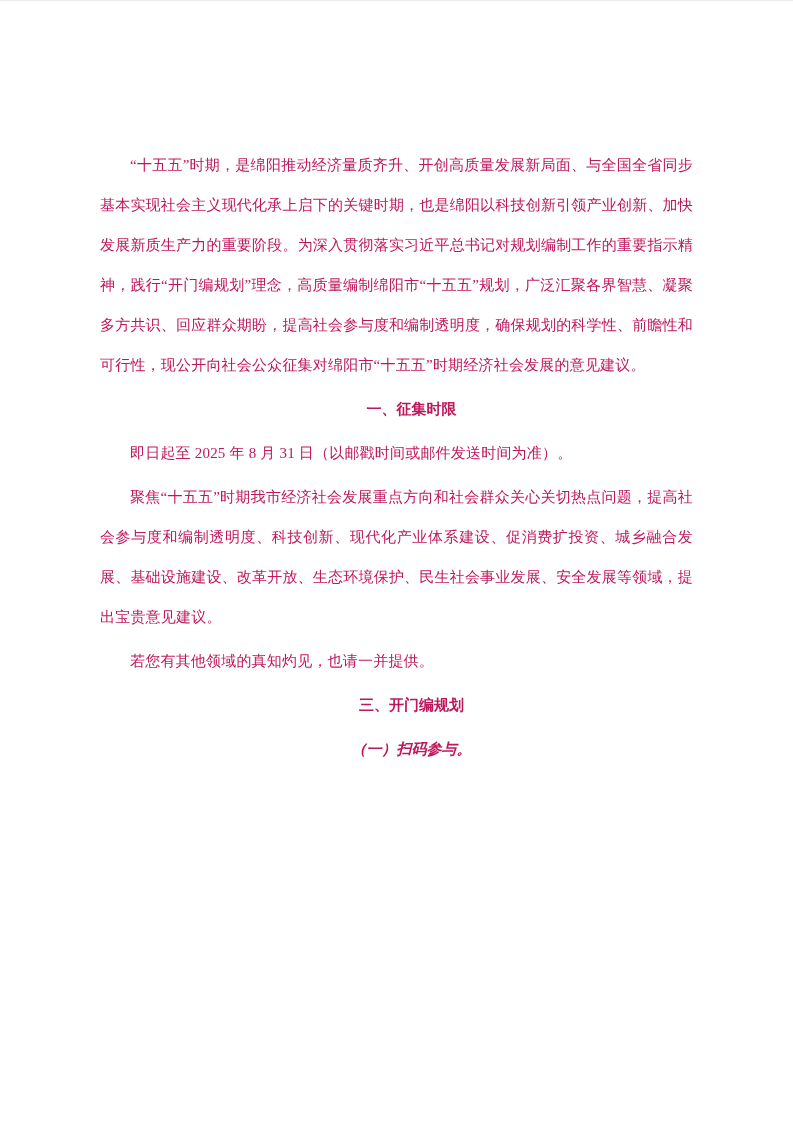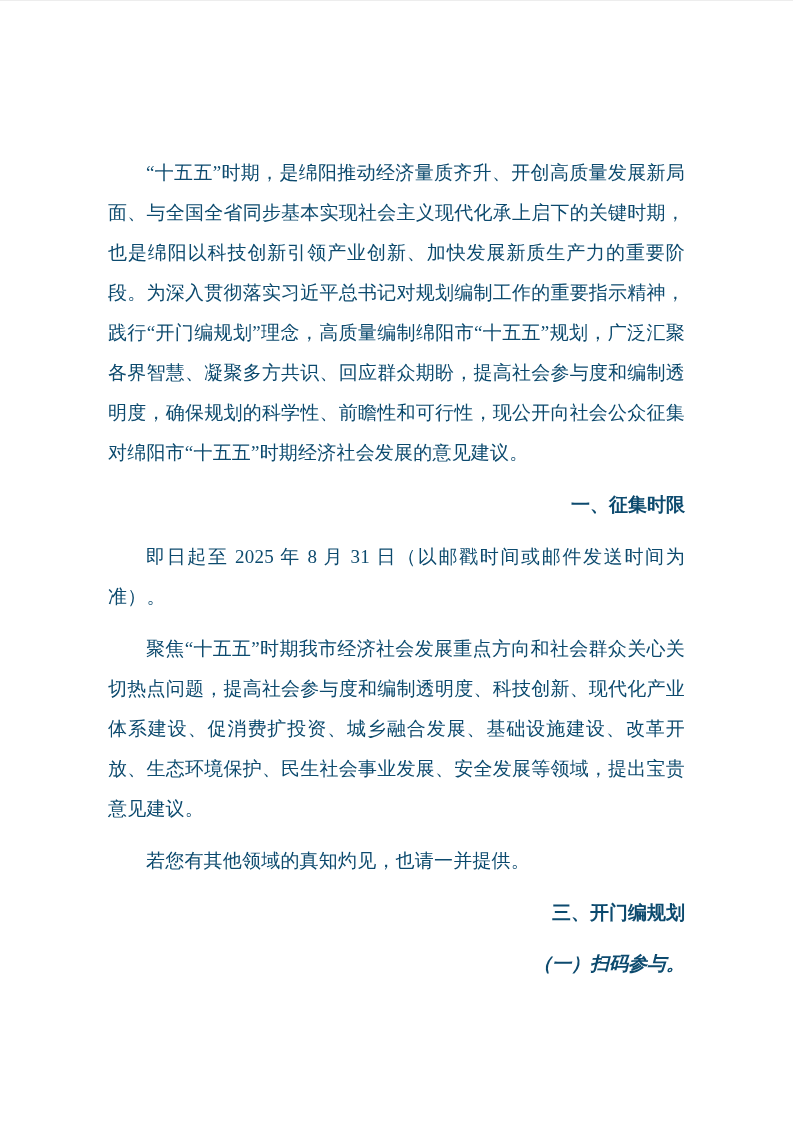--- a/index.html
+++ b/index.html
@@ -16,45 +16,45 @@
     box-shadow: inset 0 1px 0 #ededed;
   }
   .doc-content {
     position: absolute;
     left: 96px;
     top: 141px;
     width: 601px;
   }
   .doc-content p,
   .doc-content h2 {
-    margin: 12px;
+    margin: 4px;
     padding: 0;
-    font-size: 19px;
+    font-size: 15px;
     line-height: 40px;
-    color: #0c4a6e;
+    color: #be185d;
   }
   .body-para {
     font-family: "Liberation Serif", "DejaVu Serif", serif;
     text-align: justify;
     text-indent: 2em;
     letter-spacing: 0.2px;
   }
   .section-heading {
     font-family: "Liberation Sans", "DejaVu Sans", sans-serif;
     font-weight: bold;
     text-indent: 2em;
-    text-align: right;
+    text-align: center;
     color: #0c0c0c;
   }
   .sub-heading {
-    font-family: Liberation Mono, monospace;
+    font-family: Liberation Serif, serif;
     font-weight: bold;
     font-style: italic;
     text-indent: 2em;
-    text-align: right;
+    text-align: center;
     color: #0c0c0c;
   }
 </style>
 </head>
 <body>
 
 <div class="page">
   <div class="doc-content">
 
     <p class="body-para">“十五五”时期，是绵阳推动经济量质齐升、开创高质量发展新局面、与全国全省同步基本实现社会主义现代化承上启下的关键时期，也是绵阳以科技创新引领产业创新、加快发展新质生产力的重要阶段。为深入贯彻落实习近平总书记对规划编制工作的重要指示精神，践行“开门编规划”理念，高质量编制绵阳市“十五五”规划，广泛汇聚各界智慧、凝聚多方共识、回应群众期盼，提高社会参与度和编制透明度，确保规划的科学性、前瞻性和可行性，现公开向社会公众征集对绵阳市“十五五”时期经济社会发展的意见建议。</p>

